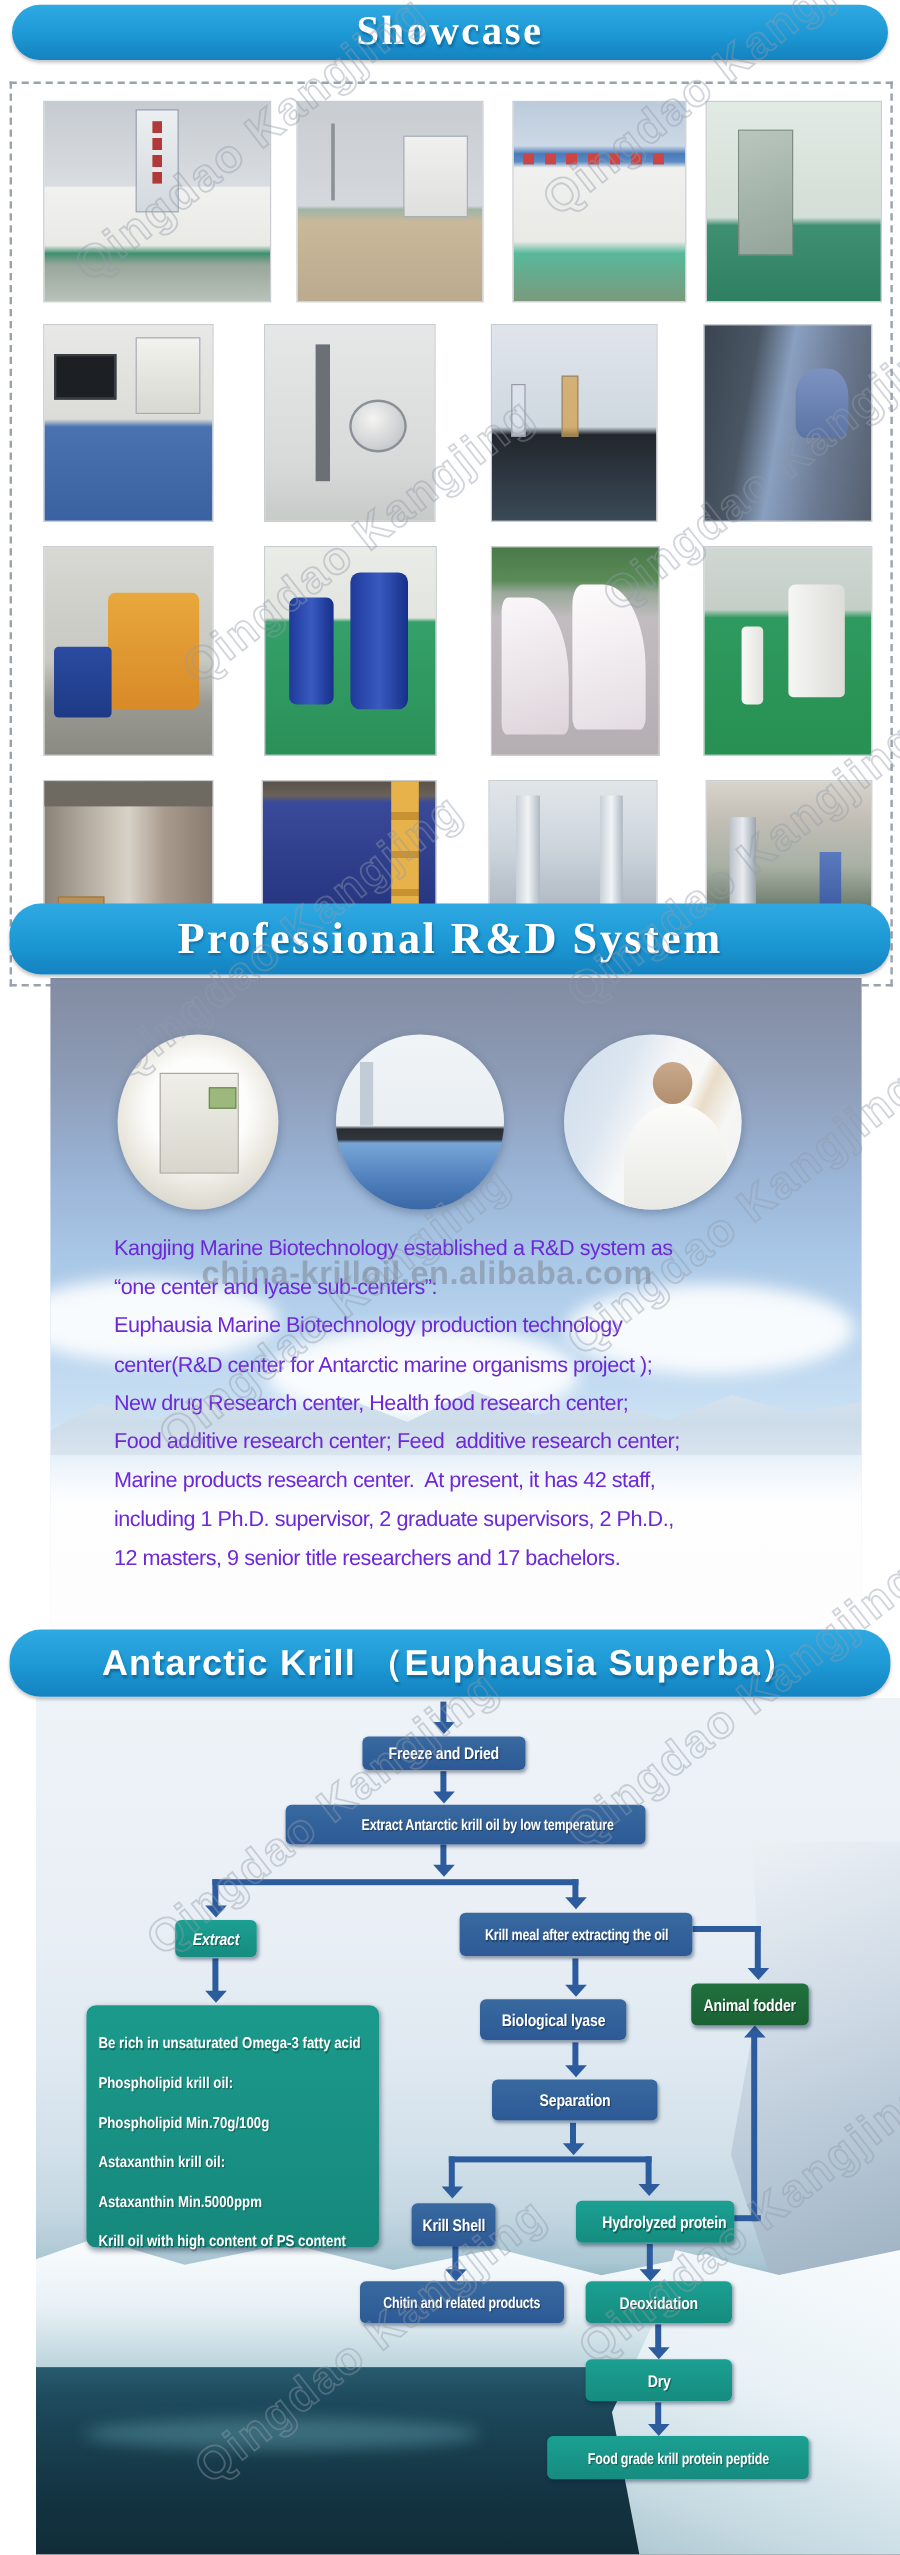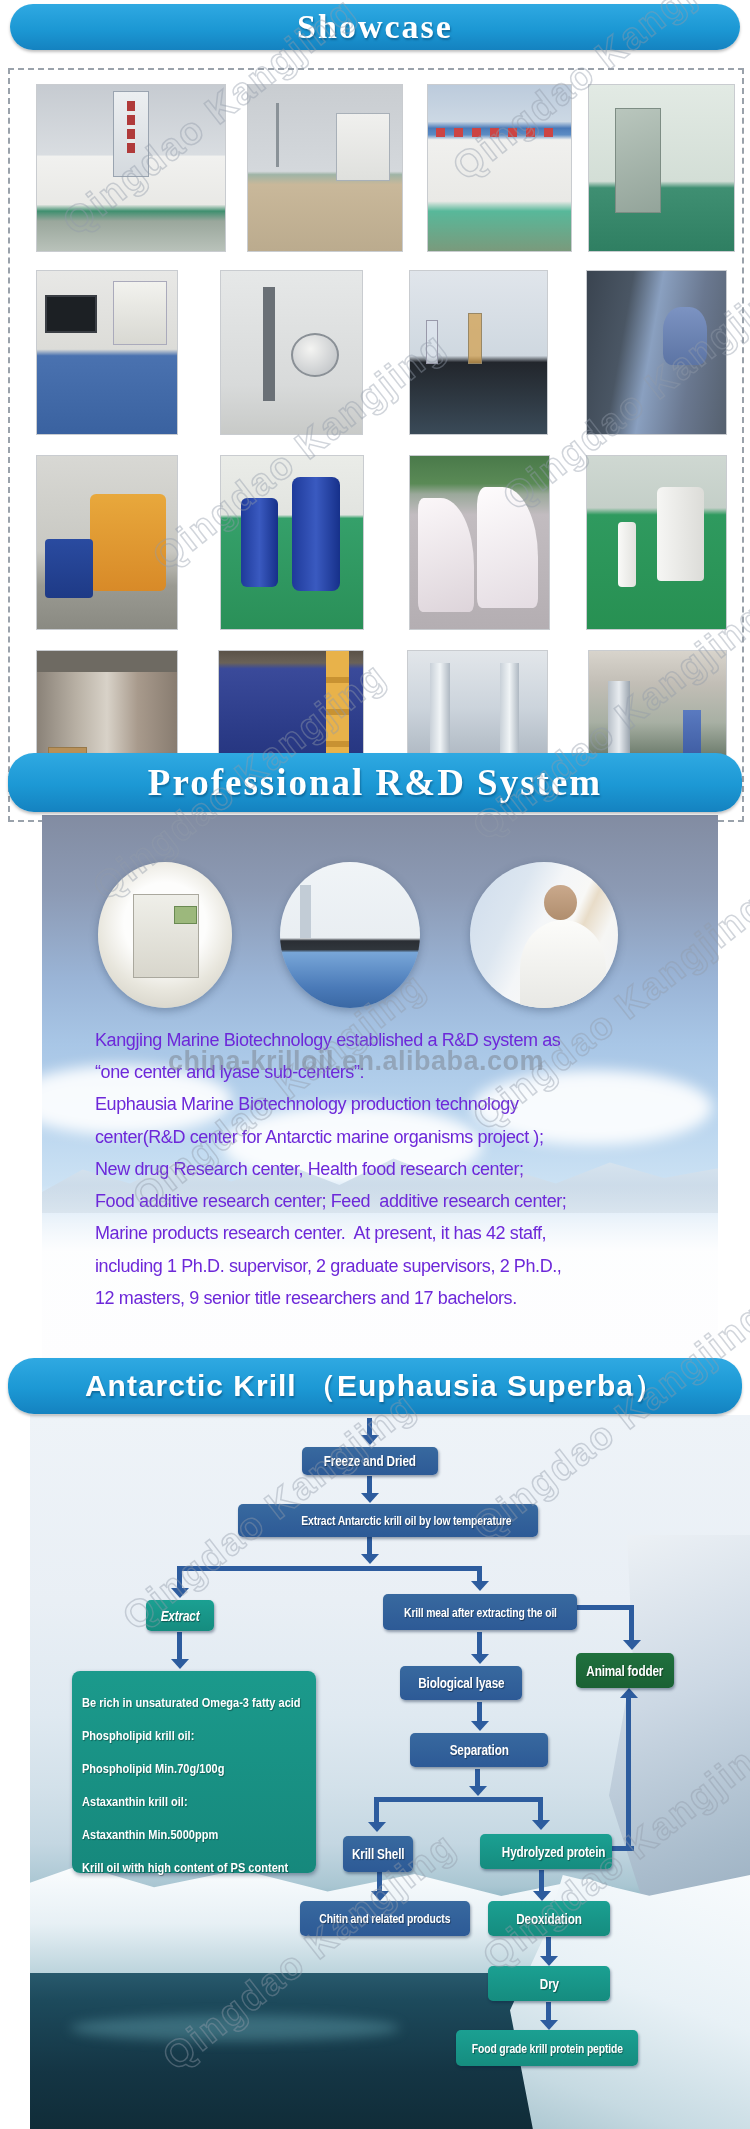--- a/index.html
+++ b/index.html
@@ -278,21 +278,21 @@
     </div>
   <div class="fbox blue long" style="left:300px;top:1901px;width:170px;height:35px;">
     <span>Chitin and related products</span>
     </div>
   <div class="fbox teal" style="left:488px;top:1901px;width:122px;height:35px;">
     <span>Deoxidation</span>
     </div>
   <div class="fbox teal" style="left:488px;top:1966px;width:122px;height:35px;">
     <span>Dry</span>
     </div>
-  <div class="fbox teal long" style="left:456px;top:2030px;width:182px;height:36px;">
+  <div class="fbox teal long" style="left:456px;top:2030px;width:218px;height:36px;">
     <span>Food grade krill protein peptide</span>
     </div>
 
   <div class="info-panel">
       <div class="panel-line">Be rich in unsaturated Omega-3 fatty acid</div>
       <div class="panel-line">Phospholipid krill oil:</div>
       <div class="panel-line">Phospholipid Min.70g/100g</div>
       <div class="panel-line">Astaxanthin krill oil:</div>
       <div class="panel-line">Astaxanthin Min.5000ppm</div>
       <div class="panel-line">Krill oil with high content of PS content</div>

